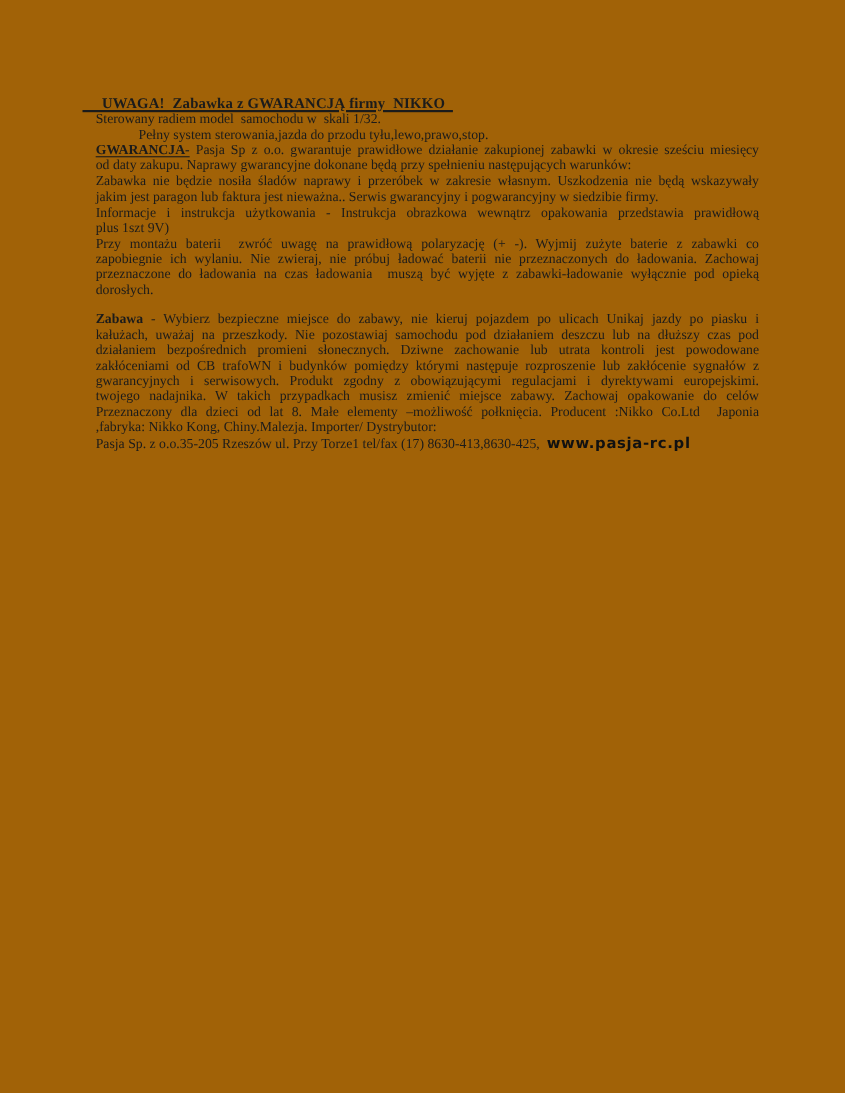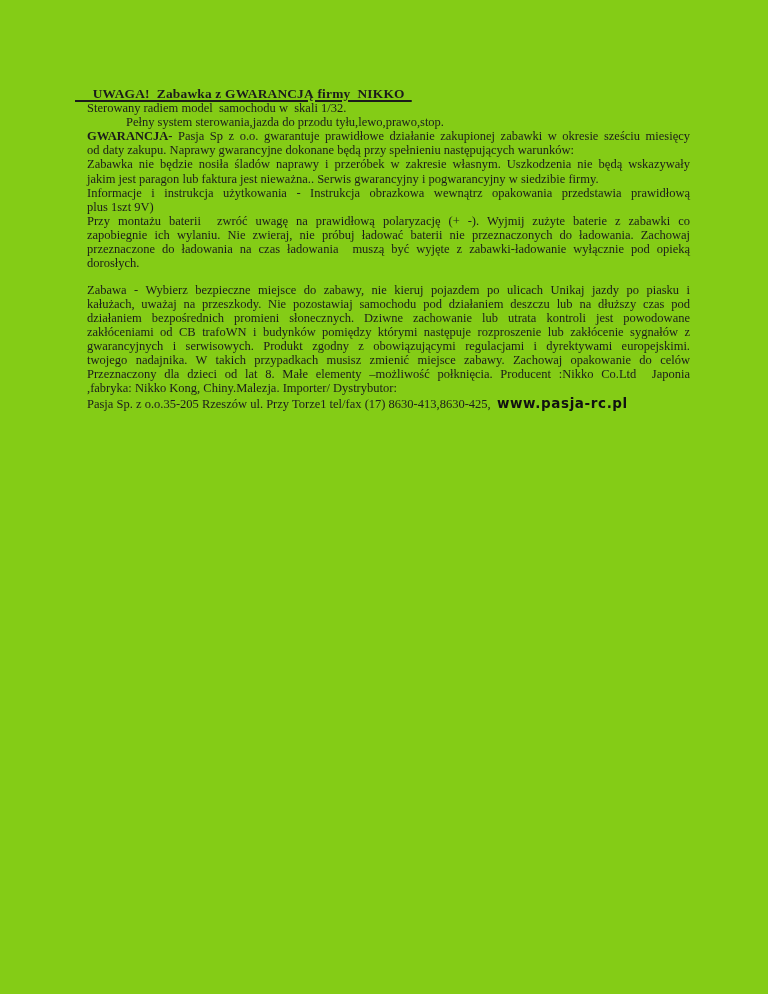--- a/index.html
+++ b/index.html
@@ -6,21 +6,21 @@
   body {
     width: 768px;
     height: 994px;
     background: #fdfdfd;
     font-family: "Liberation Serif", serif;
   }
   .page {
     position: relative;
     width: 768px;
     height: 994px;
-    background: #84cc16;
+    background: #a16207;
     overflow: hidden;
   }
   .doc {
     position: absolute;
     left: 87px;
     top: 87px;
     width: 603px;
     color: #1b1b1b;
     font-size: 12.5px;
     line-height: 14.1px;
@@ -36,23 +36,24 @@
     text-decoration: underline;
     text-decoration-thickness: 1.5px;
     text-underline-offset: 2px;
   }
   .ln { min-height: 14.1px; }
   .j {
     text-align: justify;
     text-align-last: justify;
   }
   .indent { padding-left: 39px; }
-  .lead { font-weight: normal; }
+  .lead { font-weight: bold; }
   .lead-u {
     font-weight: bold;
+    text-decoration: underline;
     text-decoration-thickness: 1.3px;
     text-underline-offset: 1.5px;
   }
   .gap { height: 12.6px; }
   .url {
     font-family: "DejaVu Sans", sans-serif;
     font-weight: bold;
     font-size: 13.5px;
     letter-spacing: 0.6px;
     color: #111;

